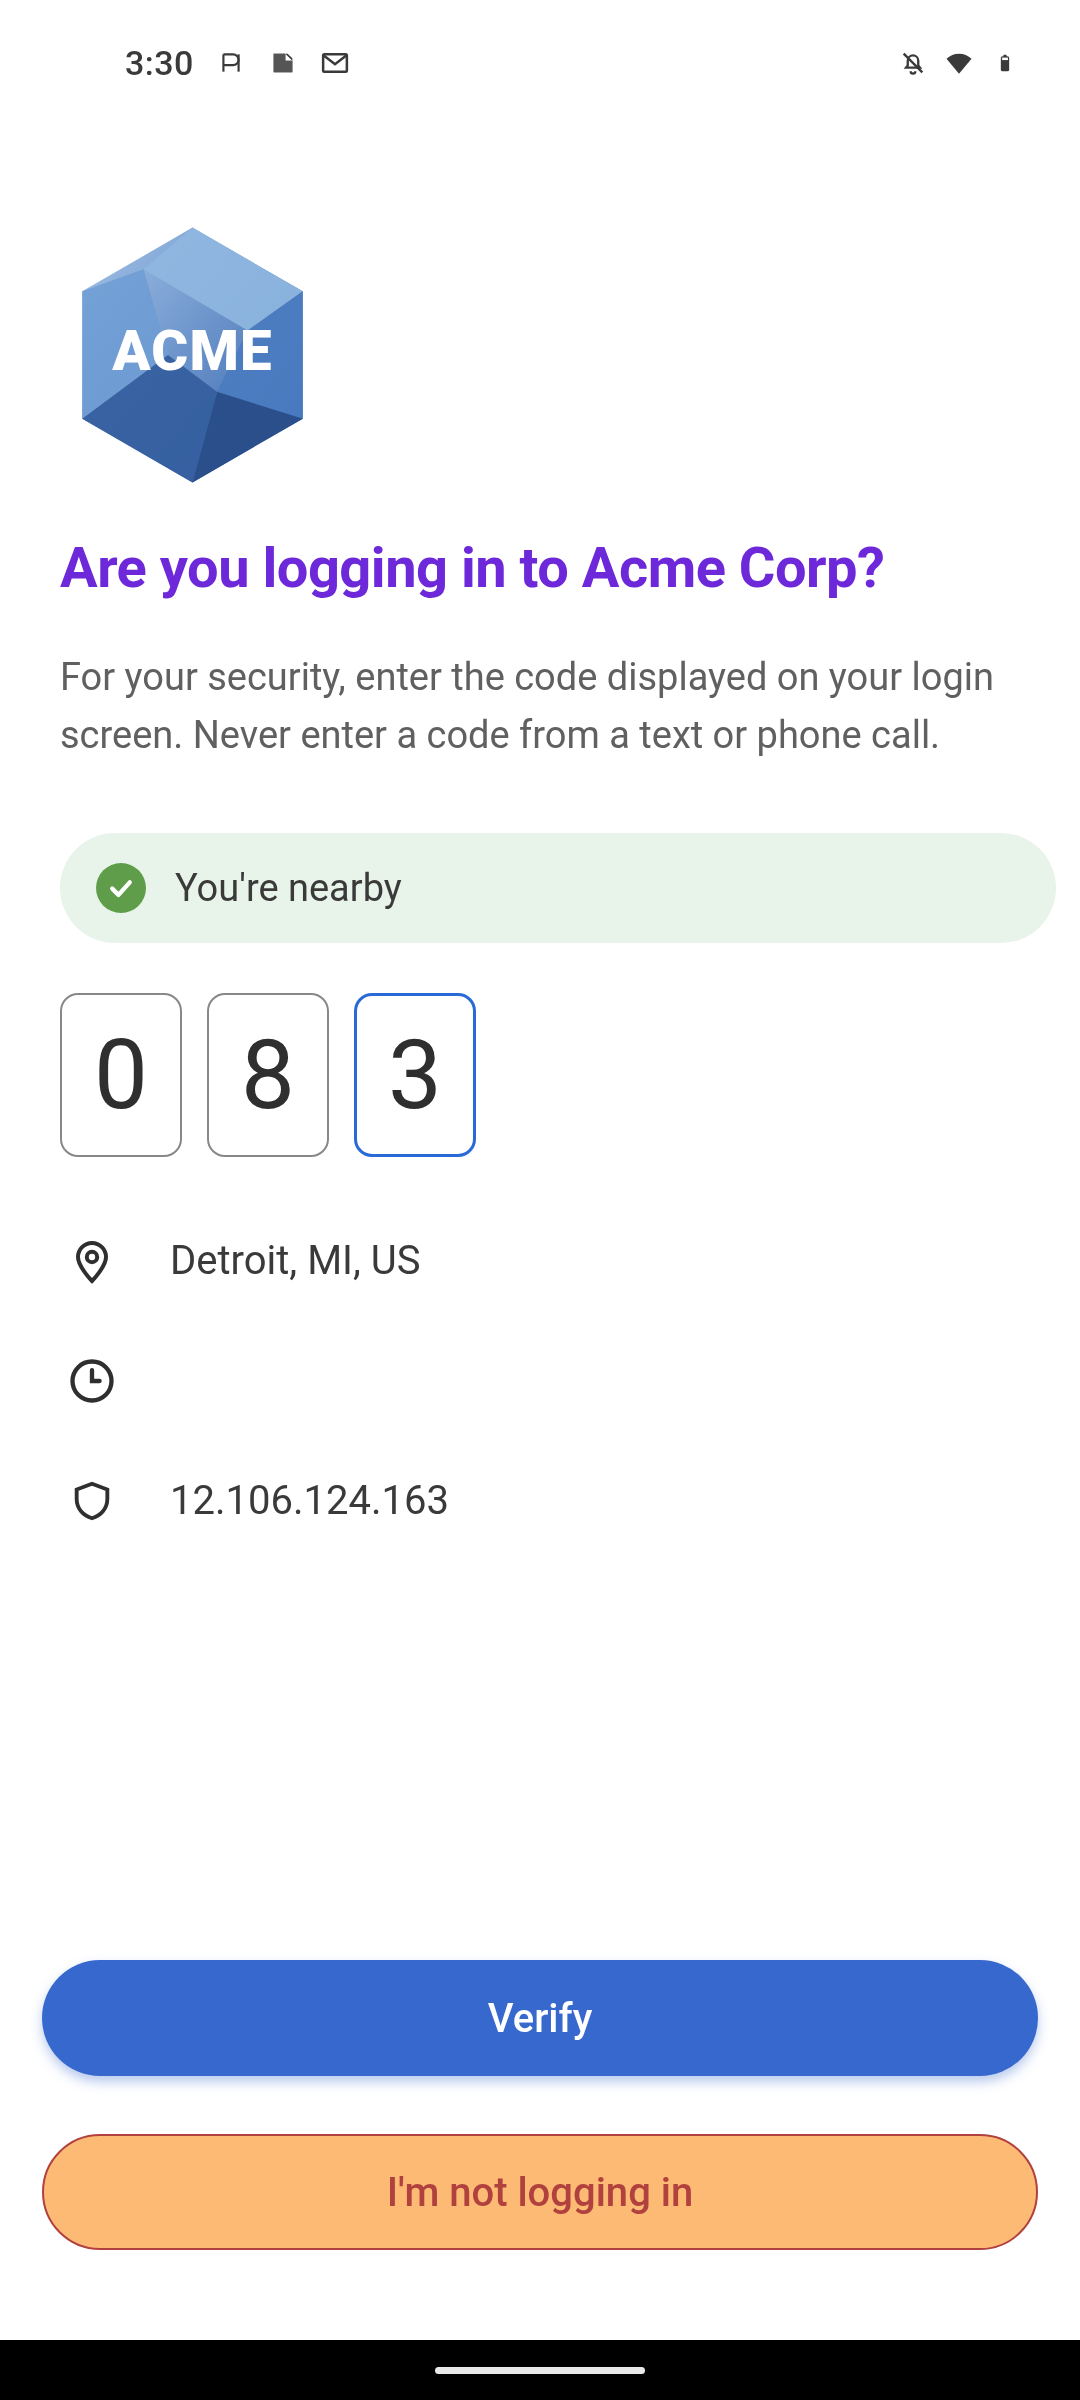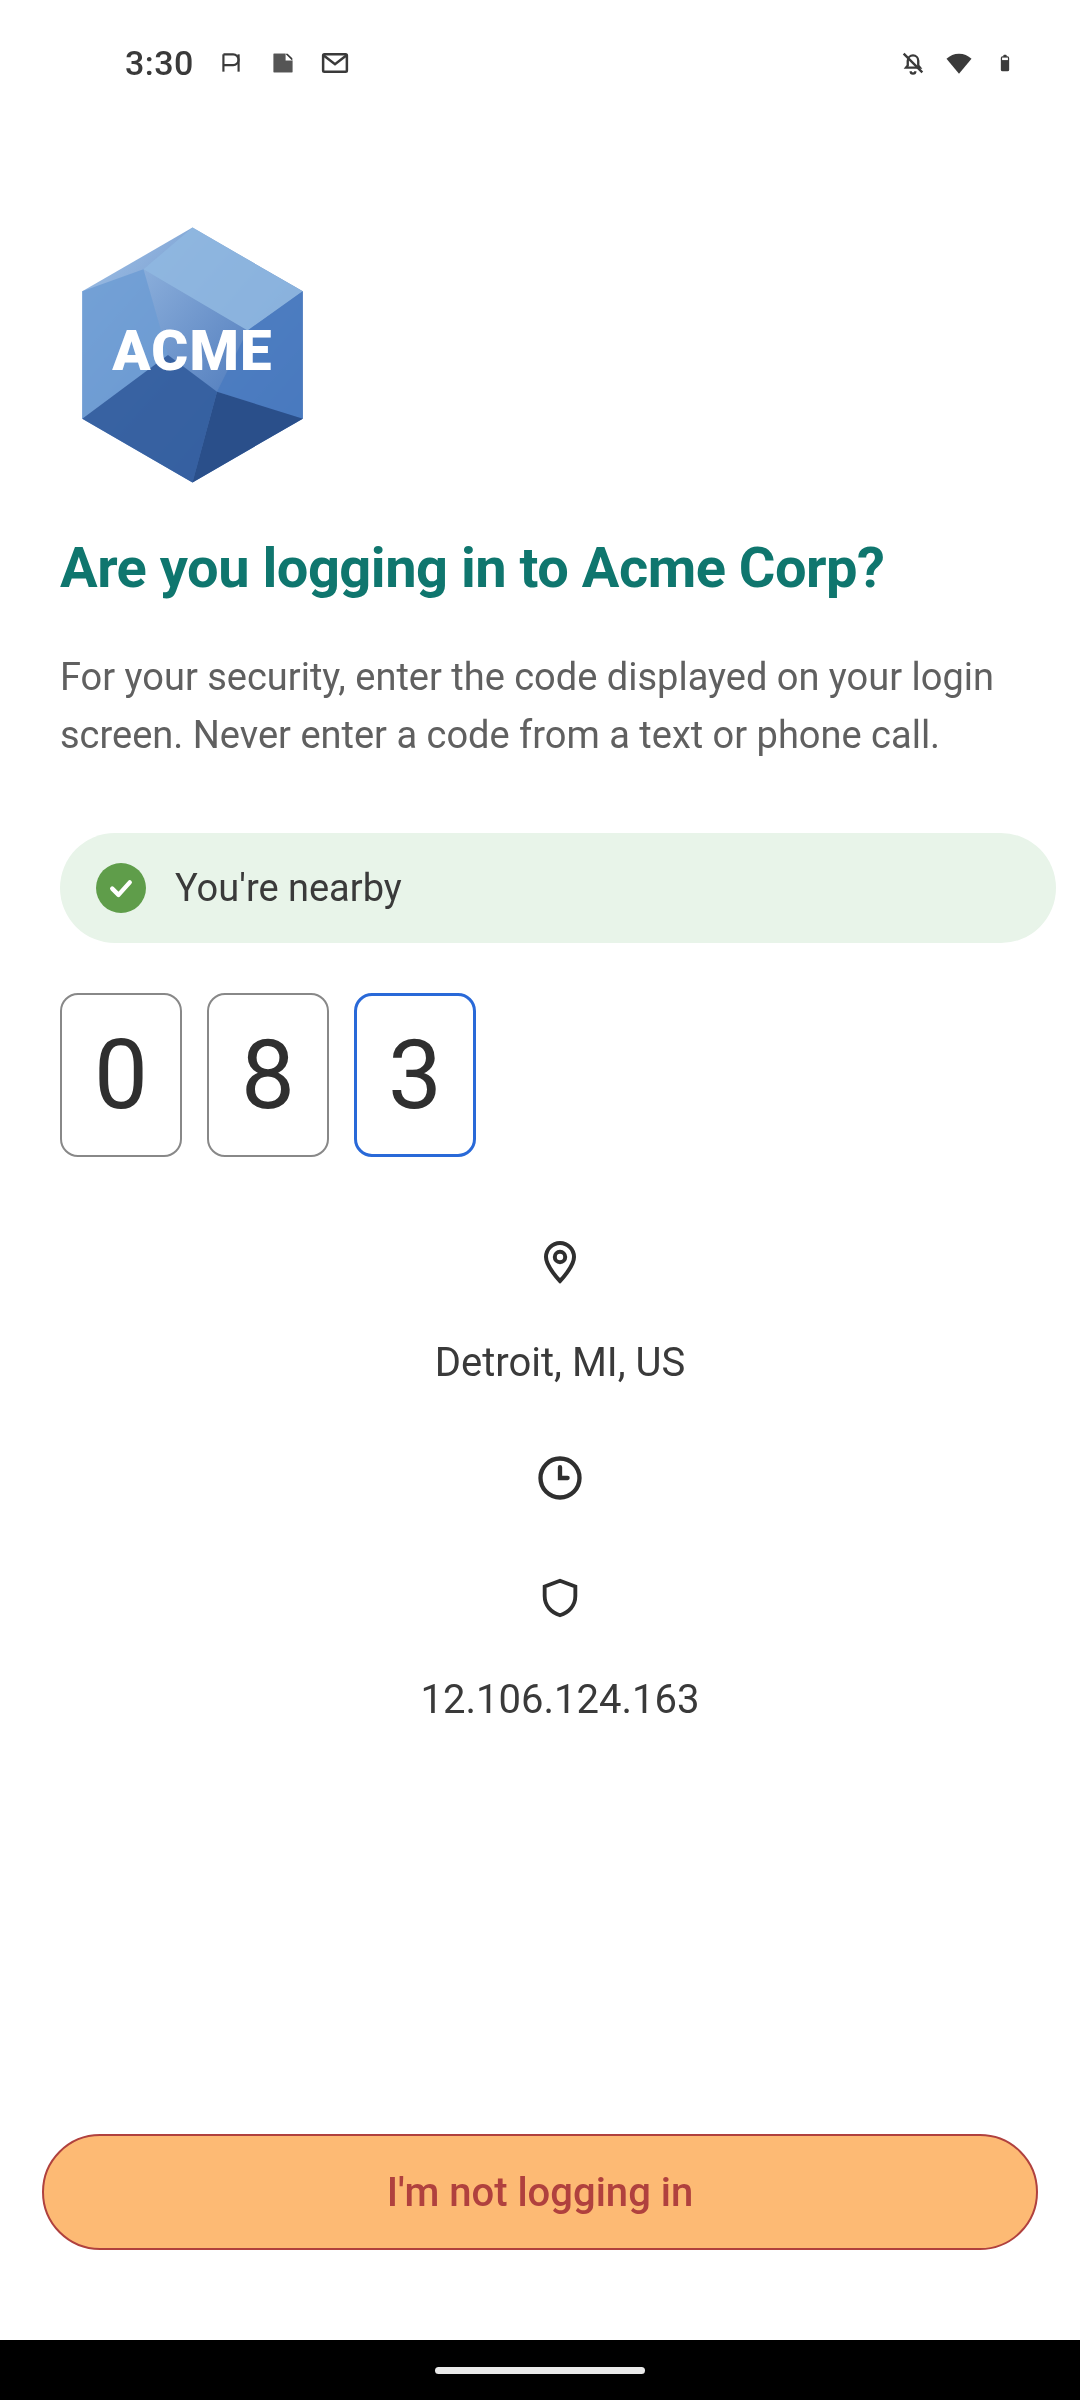--- a/index.html
+++ b/index.html
@@ -10,34 +10,34 @@
     .statusbar { display: flex; align-items: center; height: 110px; padding: 16px 60px 0 125px; color: #3c3c3c; }
     .sb-left { display: flex; align-items: center; gap: 22px; }
     .sb-time { font-size: 34px; font-weight: 500; letter-spacing: 0.5px; color: #3a3a3a; }
     .sb-ico { width: 30px; height: 30px; display: inline-flex; align-items: center; justify-content: center; }
     .sb-right { margin-left: auto; display: flex; align-items: center; gap: 16px; }
 
     
     .content { padding: 110px 24px 0 60px; }
     .logo { width: 245px; height: 270px; margin: 0 0 45px 10px; }
 
-    .title { font-size: 56px; font-weight: 700; color: #0f766e; letter-spacing: -0.5px; margin-bottom: 48px; }
+    .title { font-size: 56px; font-weight: 700; color: #6d28d9; letter-spacing: -0.5px; margin-bottom: 48px; }
     .subtitle { font-size: 38px; line-height: 1.52; color: #606060; margin-bottom: 68px; font-weight: 400; }
     .section-label { font-size: 36px; font-weight: 700; color: #2f2f2f; margin-bottom: 46px; }
 
     .nearby-pill { display: flex; align-items: center; gap: 29px; background: #e8f4e9; border-radius: 100px; padding: 30px 36px; margin-bottom: 50px; }
     .check-badge { width: 50px; height: 50px; border-radius: 50%; background: #5f9d4a; display: flex; align-items: center; justify-content: center; }
     .nearby-text { font-size: 38px; color: #3a3a3a; font-weight: 400; }
 
     .code-row { display: flex; gap: 25px; margin-bottom: 52px; }
     .code-box { width: 122px; height: 164px; border: 2px solid #888; border-radius: 18px; font-size: 96px; text-align: center; color: #2f2f2f; line-height: 160px; font-weight: 400; background: #fff; }
     .code-box.active { border: 3px solid #2969d8; }
     input.code-box { font-family: inherit; padding: 0; }
 
-    .detail-row { display: flex; align-items: center; gap: 50px; padding: 24px 0 40px 4px; flex-direction: column; }
+    .detail-row { display: flex; align-items: center; gap: 50px; padding: 24px 0 40px 4px; }
     .detail-icon { width: 56px; height: 56px; display: flex; align-items: center; justify-content: center; color: #2f2f2f; }
     .detail-text { font-size: 40px; color: #3a3a3a; font-weight: 400; }
 
     .button-area { position: absolute; left: 0; right: 0; bottom: 150px; padding: 0 42px; display: flex; flex-direction: column; gap: 58px; }
     .btn { height: 116px; border-radius: 70px; display: flex; align-items: center; justify-content: center; font-size: 40px; font-weight: 500; cursor: pointer; border: none; }
     .btn-primary { background: #3768cd; color: #fff; box-shadow: 0 6px 12px rgba(55,104,205,0.35); }
     .btn-outline { background: #fdba74; border: 2px solid #b0413e; color: #b0413e; }
 
     
     .nav-black { position: absolute; left: 0; right: 0; bottom: 0; height: 60px; background: #000; display: flex; align-items: center; justify-content: center; }
@@ -154,20 +154,21 @@
       <span class="detail-icon">
         <svg viewBox="0 0 24 24" width="46" height="52" fill="none" stroke="#2f2f2f" stroke-width="2">
             <path d="M12 3l8 3v5c0 5-3.4 8.7-8 10-4.6-1.3-8-5-8-10V6z"></path>
           </svg>
       </span>
       <span class="detail-text">12.106.124.163</span>
     </div>
   </div>
 
   <div class="button-area">
+    <button class="btn btn-primary">Verify</button>
     <button class="btn btn-outline">I'm not logging in</button>
   </div>
 
   <div class="nav-black">
     <div class="nav-handle"></div>
   </div>
 
 </div>
 
 </body></html>

